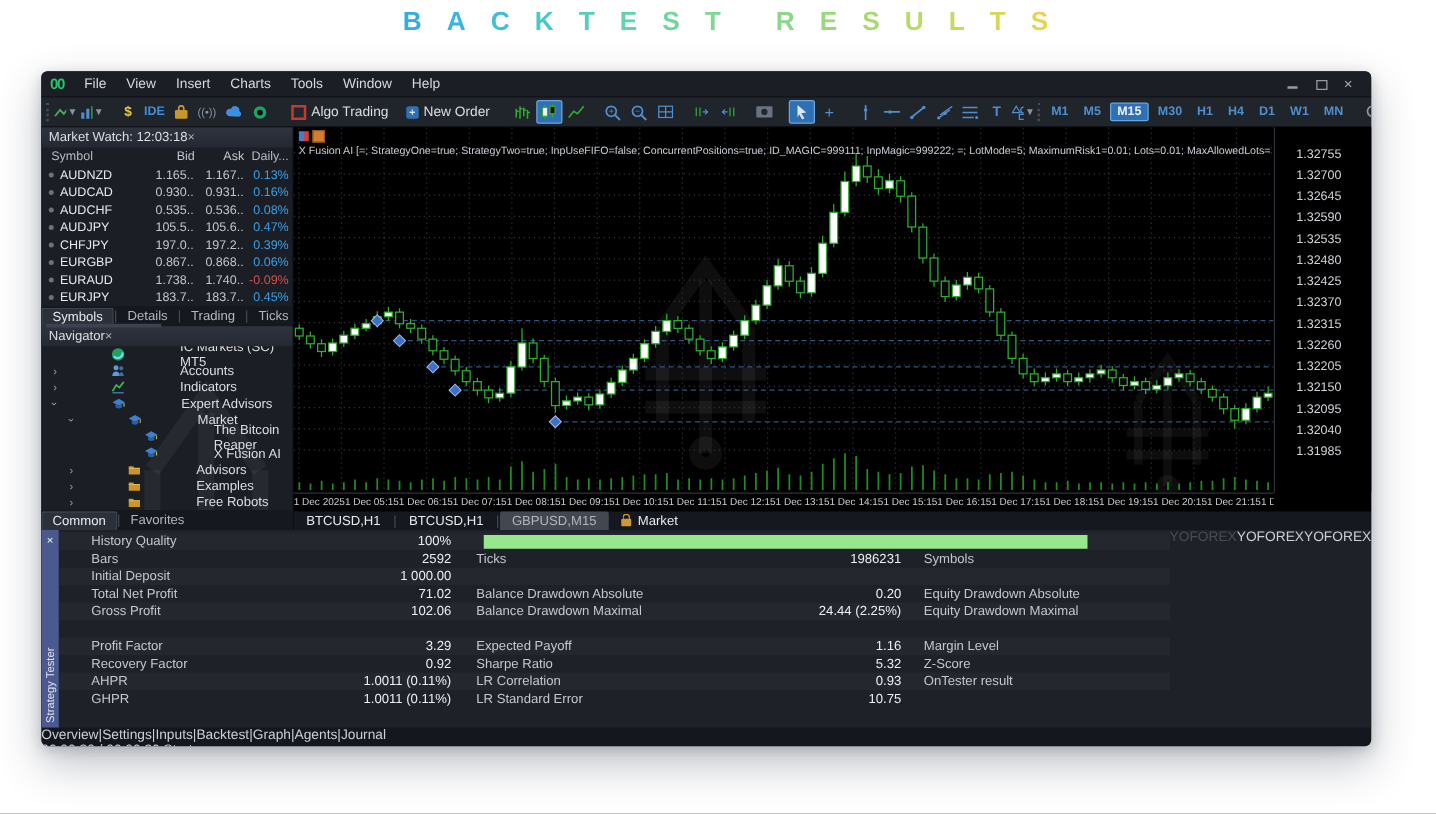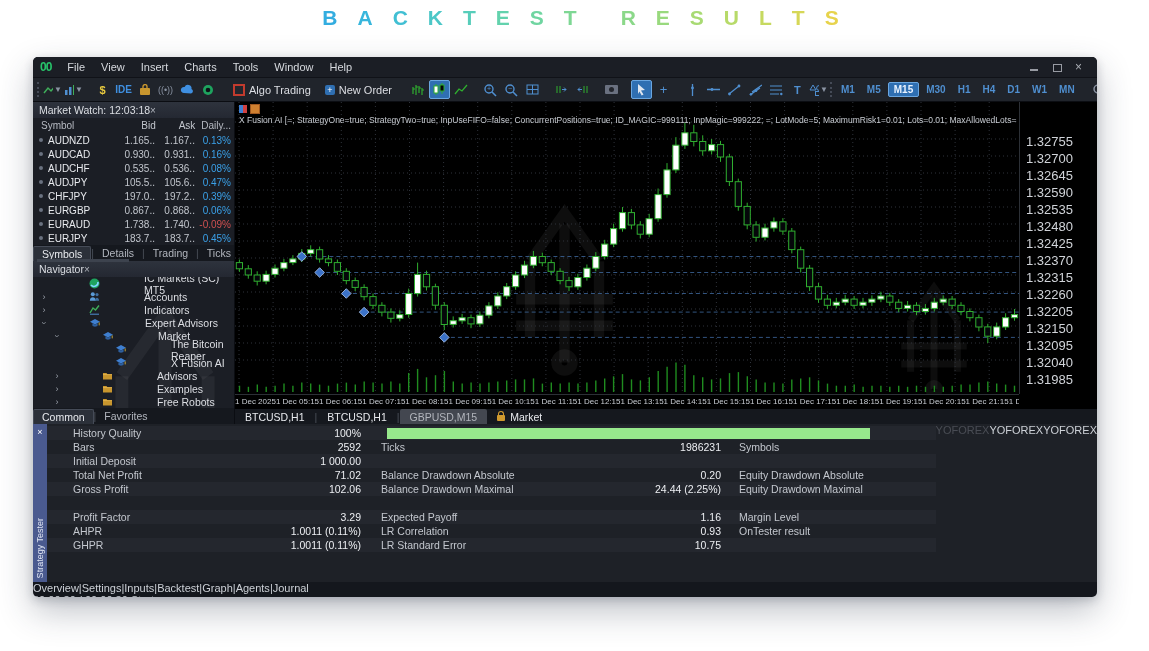--- a/index.html
+++ b/index.html
@@ -67,21 +67,21 @@
   #nav-wm{position:absolute;right:-6px;top:10px;z-index:1;opacity:1;}
   
   #chartcol{flex:1;display:flex;flex-direction:column;background:#000;}
   #chart{position:relative;height:307px;background:#000;flex:0 0 auto;}
   #chart-header{position:absolute;left:4px;top:1px;z-index:5;width:778px;overflow:hidden;}
   .ch-line{font-size:8.5px;color:#c8ccd2;white-space:nowrap;height:11px;display:flex;align-items:center;gap:3px;}
   .ch-ico1{display:inline-block;width:8px;height:8px;background:linear-gradient(90deg,#3f7fd0 50%,#d04040 50%);flex:0 0 auto;}
   .ch-ico2{display:inline-block;width:8px;height:8px;background:#d08030;border:1px solid #a05820;flex:0 0 auto;}
   #plot-wrap{position:absolute;left:0;top:0;width:784px;height:292px;}
   #price-axis{position:absolute;left:784px;top:0;width:80px;height:292px;border-left:1px solid #2c3036;background:#000;}
-  .pl{position:absolute;left:6px;font-size:13px;color:#d0d3d8;margin-top:16px;}
+  .pl{position:absolute;left:17px;font-size:10px;color:#d0d3d8;}
   #time-axis{position:absolute;left:0;top:292px;width:784px;height:15px;border-top:1px solid #2c3036;display:flex;overflow:hidden;}
   .tl{flex:0 0 33.4px;font-size:8px;color:#c8ccd2;white-space:nowrap;padding-top:2px;}
   
   #chart-tabs{height:15px;background:#15181e;display:flex;align-items:center;font-size:10.5px;color:#e8eaee;flex:0 0 auto;}
   #chart-tabs .ctab{padding:0 10px;height:15px;display:flex;align-items:center;gap:5px;}
   #chart-tabs .ctab.active{background:#434750;color:#b2b5bc;border-radius:2px 2px 0 0;}
   #chart-tabs .tsep{color:#4a5059;}
   .lock{position:relative;width:8px;height:6px;background:#d09a2e;border-radius:1px;margin-top:3px;}
   .lock::before{content:"";position:absolute;left:1px;top:-4px;width:4px;height:4px;border:1.5px solid #d09a2e;border-bottom:none;border-radius:3px 3px 0 0;}
   
@@ -981,20 +981,32 @@
           <span></span>
           <span class="t-lbl">Expected Payoff</span>
           <span class="t-val">1.16</span>
           <span></span>
           <span class="t-lbl">Margin Level</span>
           <span class="t-val">1481.36%</span>
           <span></span>
         </div>
         <div class="t-row">
           <span></span>
+          <span class="t-lbl">Recovery Factor</span>
+          <span class="t-val">0.92</span>
+          <span></span>
+          <span class="t-lbl">Sharpe Ratio</span>
+          <span class="t-val">5.32</span>
+          <span></span>
+          <span class="t-lbl">Z-Score</span>
+          <span class="t-val">-1.87 (93.85%)</span>
+          <span></span>
+        </div>
+        <div class="t-row">
+          <span></span>
           <span class="t-lbl">AHPR</span>
           <span class="t-val">1.0011 (0.11%)</span>
           <span></span>
           <span class="t-lbl">LR Correlation</span>
           <span class="t-val">0.93</span>
           <span></span>
           <span class="t-lbl">OnTester result</span>
           <span class="t-val">7.724</span>
           <span></span>
         </div>

